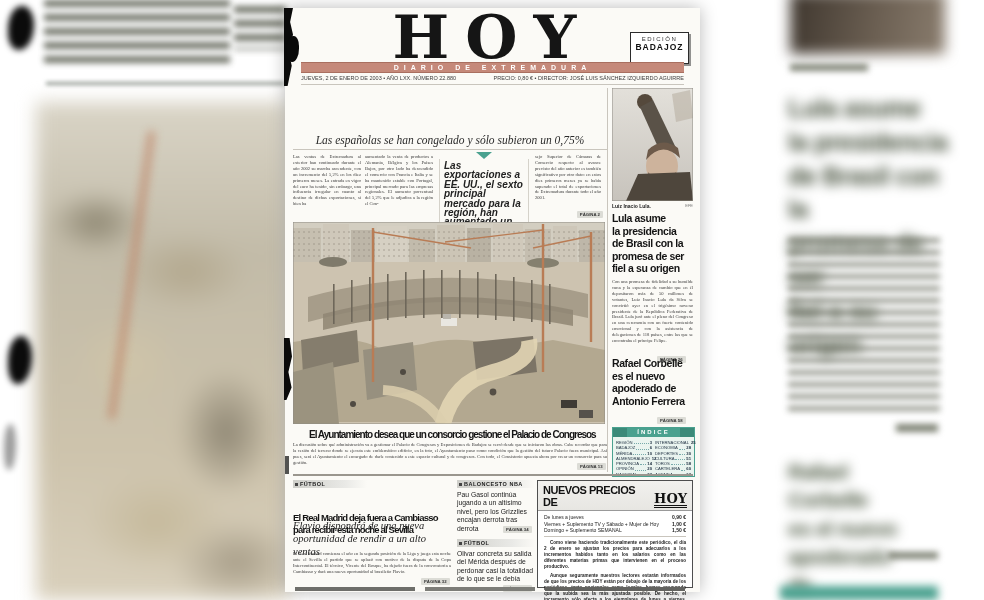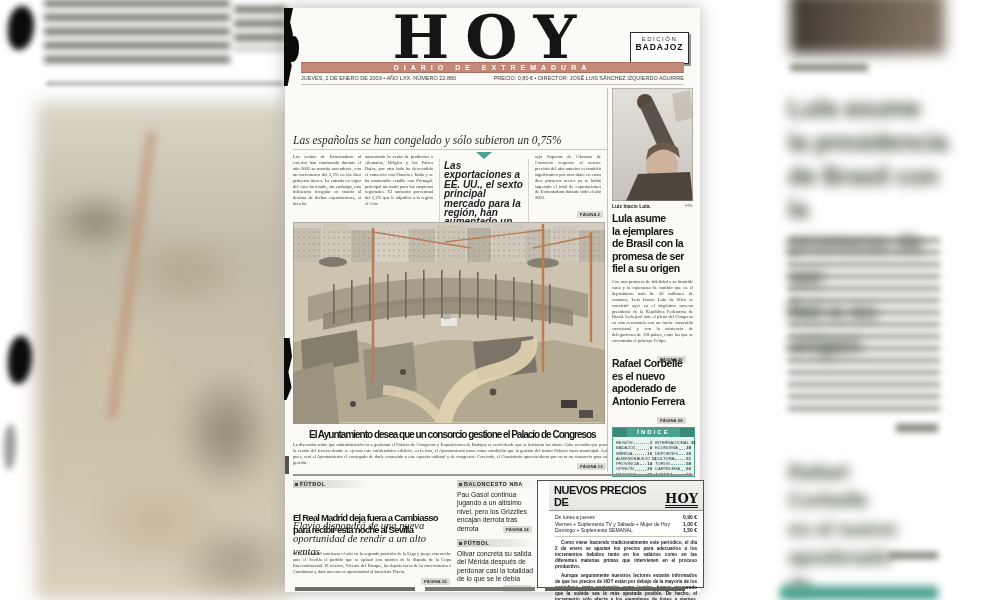--- a/index.html
+++ b/index.html
@@ -41,21 +41,21 @@
                text-align:center;padding-top:3px;}
   .edition-label{font-size:6px;letter-spacing:1.5px;color:#333;}
   .edition-value{font-size:8.5px;font-weight:700;letter-spacing:1px;color:#111;}
   .tagline-band{background:#c5897a;border-top:1px solid #a96f60;border-bottom:1px solid #a96f60;
                 color:#fff;font-size:7px;font-weight:700;letter-spacing:5px;text-align:center;line-height:9px;}
   .dateline{font-size:5.5px;color:#3c3c3c;border-bottom:1px solid #c9c5bd;display:flex;
             justify-content:space-between;align-items:center;}
 
   .lead-headline{font-size:19px;line-height:21.5px;font-weight:700;letter-spacing:-1.1px;
                  color:#181818;white-space:pre-line;}
-  .lead-subhead{font-family:"Liberation Serif",serif;font-style:italic;font-size:11.5px;color:#2a2a2a;}
+  .lead-subhead{font-family:"Liberation Serif",serif;font-style:italic;font-size:11.5px;color:#2a2a2a;text-align:center;}
   .microtext{font-family:"Liberation Serif",serif;font-size:4.6px;line-height:5.9px;color:#3a3a3a;
              text-align:justify;}
   .quote-tab{width:0;height:0;border-left:8px solid transparent;border-right:8px solid transparent;
              border-top:7px solid #4aa18f;margin:0 auto;}
   .quote-text{font-style:italic;font-weight:600;font-size:10px;line-height:9.4px;color:#222;}
   .vrule{background:#c9c5bd;width:1px;}
   .hrule{background:#c9c5bd;height:1px;}
 
   .photo-caption{font-size:5px;font-weight:700;color:#222;}
   .photo-credit{font-size:4px;color:#777;}
@@ -179,21 +179,21 @@
       <path d="M34,72 Q50,52 68,70 L66,60 Q50,48 36,62 Z" fill="#6d5a4a"></path>
       <path d="M36,84 Q50,100 64,84 L64,92 Q50,104 36,92 Z" fill="#8a7a6a"></path>
       <path d="M14,113 L26,86 L78,84 L81,113 Z" fill="#4e463c"></path>
       <rect x="0" y="0" width="81" height="113" fill="none" stroke="#8f8c85" stroke-width="1"></rect>
     </svg>
     <div class="abs" style="left:327px;top:195px;width:81px;display:flex;justify-content:space-between;">
       <span class="photo-caption">Luiz Inacio Lula.</span>
       <span class="photo-credit">EFE</span>
     </div>
     <div class="abs right-headline" style="left:327px;top:204px;width:83px;">Lula asume
-la ejemplares
+la presidencia
 de Brasil con la
 promesa de ser
 fiel a su origen</div>
     <div class="abs microtext" style="left:327px;top:271px;width:81px;height:76px;overflow:hidden;">Con una promesa de fidelidad a su humilde cuna y la esperanza de cambio que en él depositaron más de 50 millones de votantes, Luiz Inacio Lula da Silva se convirtió ayer en el trigésimo noveno presidente de la República Federativa de Brasil. Lula juró ante el pleno del Congreso en una ceremonia con un fuerte contenido emocional y con la asistencia de delegaciones de 118 países, entre las que se encontraba el príncipe Felipe.</div>
     <span class="abs pref" style="left:372px;top:348px;">PÁGINA 26</span>
 
     <div class="abs right-headline" style="left:327px;top:349px;width:83px;">Rafael Corbelle
 es el nuevo
 apoderado de
 Antonio Ferrera</div>
@@ -369,21 +369,21 @@
     </div>
     <div class="abs brief-text" style="left:172px;top:483px;width:76px;">Pau Gasol continúa jugando a un altísimo nivel, pero los Grizzlies encajan derrota tras derrota</div>
     <span class="abs pref" style="left:218px;top:518px;">PÁGINA 34</span>
     <div class="abs kicker" style="left:172px;top:531px;width:76px;">
       <span class="sq"></span>
       <span>FÚTBOL</span>
     </div>
     <div class="abs brief-text" style="left:172px;top:542px;width:76px;">Olivar concreta su salida del Mérida después de perdonar casi la totalidad de lo que se le debía</div>
     <span class="abs pref" style="left:218px;top:577px;">PÁGINA 33</span>
 
-    <div class="abs price-box" style="left:252px;top:472px;width:154px;height:106px;padding-left:11px;">
+    <div class="abs price-box" style="left:252px;top:472px;width:154px;height:106px;">
       <div class="price-header">
         <span class="price-title">NUEVOS PRECIOS DE</span>
         <span class="price-logo">HOY</span>
       </div>
       <div style="padding:3px 6px 0 6px;">
         <div class="price-row">
           <span>De lunes a jueves</span>
           <span class="val">0,90 €</span>
         </div>
         <div class="price-row">

